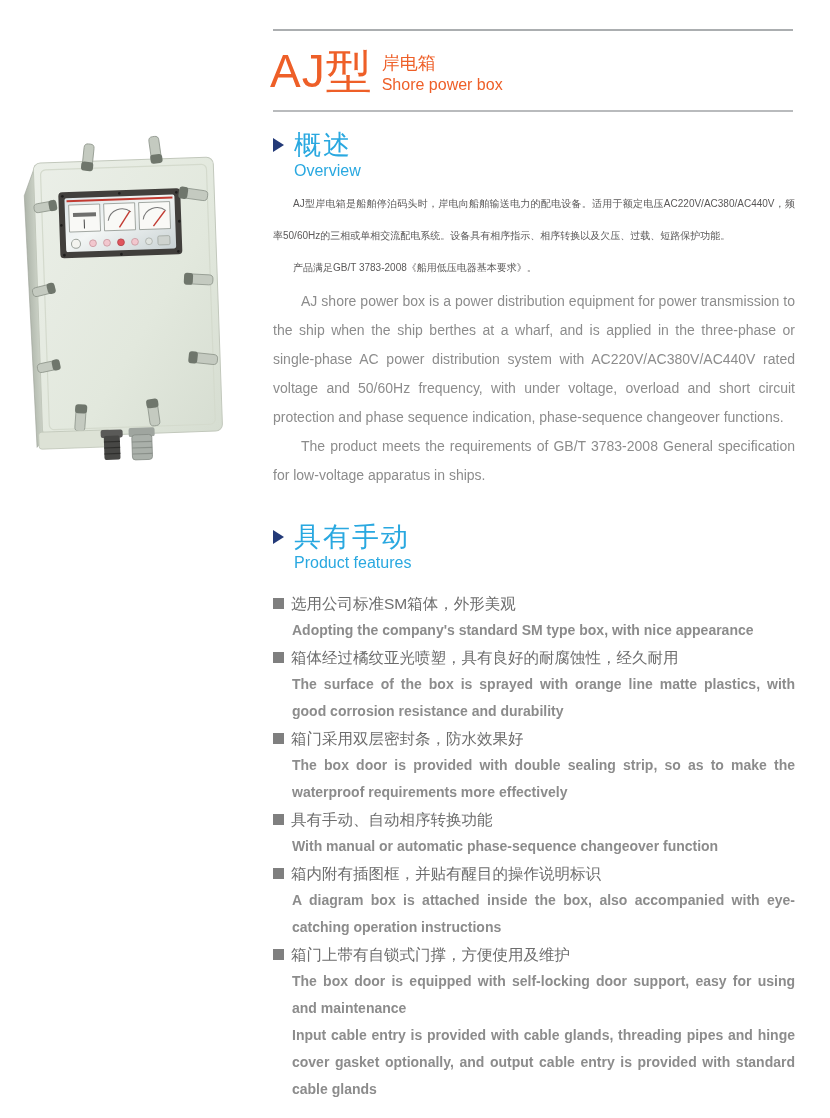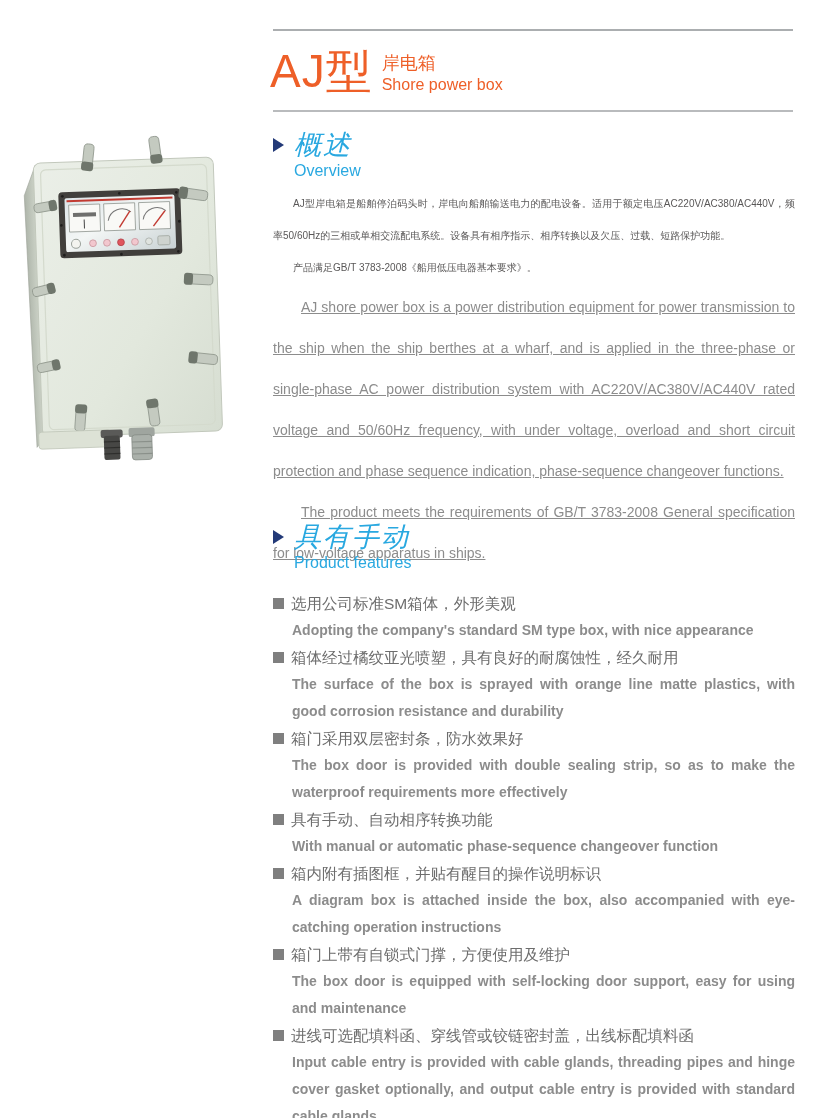--- a/index.html
+++ b/index.html
@@ -15,31 +15,31 @@
   .title-block{position:absolute;left:270px;top:44px;color:#ee5f28;display:flex;}
   .model{font-size:46px;line-height:54px;letter-spacing:1px;}
   .subcol{display:flex;flex-direction:column;margin-left:9px;margin-top:9px;}
   .sub-cn{font-size:18px;font-weight:normal;line-height:21px;}
   .sub-en{font-size:16px;line-height:21px;}
 
   
   .section{position:absolute;left:273px;width:522px;}
   .sec-overview{top:130px;}
   .sec-features{top:522px;}
-  .sec-head-row{display:flex;align-items:flex-start;font-style:italic;}
+  .sec-head-row{display:flex;align-items:flex-start;}
   .tri{width:0;height:0;border-left:11px solid #233a78;border-top:7px solid transparent;
        border-bottom:7px solid transparent;margin-top:8px;flex:none;}
   .sec-cn{color:#29a8e0;font-size:27px;line-height:31px;margin-left:10px;letter-spacing:2px;}
   .sec-en{color:#29a8e0;font-size:16px;line-height:20px;margin-left:21px;}
 
   .cn-para{font-size:10px;line-height:32px;color:#5a5858;text-align:justify;
            text-indent:2em;margin:7px 0 0 0;}
   .cn-para + .cn-para{margin-top:0;}
-  .en-para{font-size:14px;line-height:41px;color:#8c8c8c;text-align:justify;
-           text-indent:2em;margin:0;text-decoration:underline;}
+  .en-para{font-size:14px;line-height:29px;color:#8c8c8c;text-align:justify;
+           text-indent:2em;margin:0;}
   .en-first{margin-top:3px;}
 
   
   .feat-list{margin-top:17px;}
   .feat-cn{font-size:15.5px;line-height:27px;color:#6d6d6d;display:flex;align-items:center;}
   .sq{width:11px;height:11px;background:#7f7f7f;flex:none;margin-right:7px;}
   .feat-en{font-size:14px;line-height:27px;color:#8c8c8c;text-align:justify;
            margin:0 0 0 19px;font-weight:bold;}
 
   
@@ -246,22 +246,18 @@
         <p class="feat-en">A diagram box is attached inside the box, also accompanied with eye-catching operation instructions</p>
       </div>
       <div class="feat-item">
         <div class="feat-cn">
           <span class="sq"></span>
           <span>箱门上带有自锁式门撑，方便使用及维护</span>
         </div>
         <p class="feat-en">The box door is equipped with self-locking door support, easy for using and maintenance</p>
       </div>
       <div class="feat-item">
-        <div class="feat-cn">
-          <span class="sq"></span>
-          <span>进线可选配填料函、穿线管或铰链密封盖，出线标配填料函</span>
-        </div>
         <p class="feat-en">Input cable entry is provided with cable glands, threading pipes and hinge cover gasket optionally, and output cable entry is provided with standard cable glands</p>
       </div>
     </div>
   </div>
 
 </div>
 
 </body></html>

